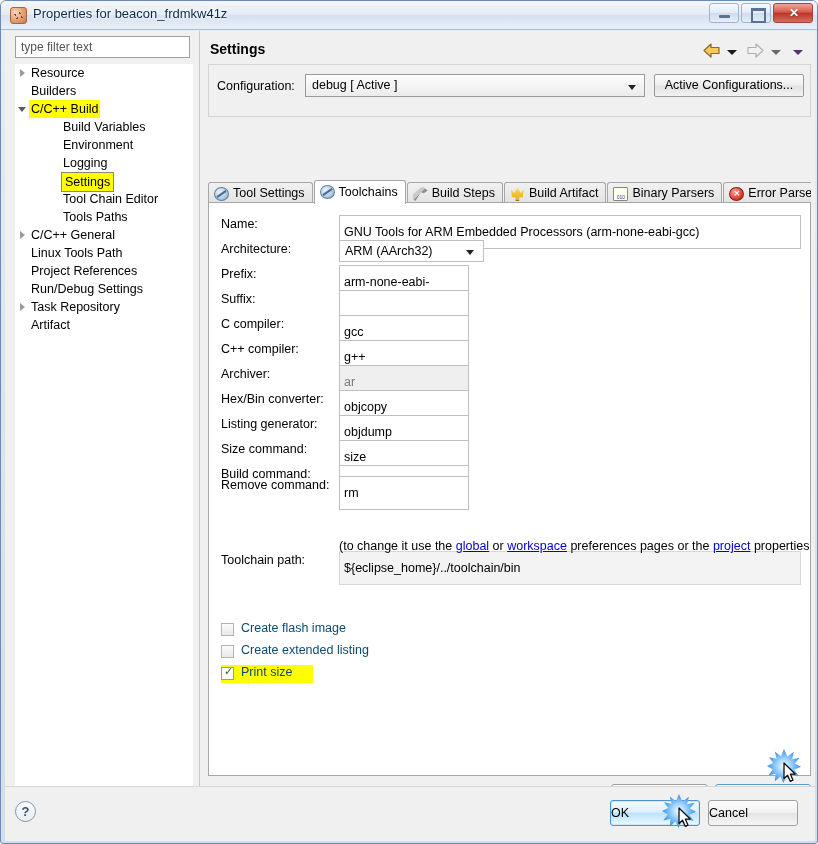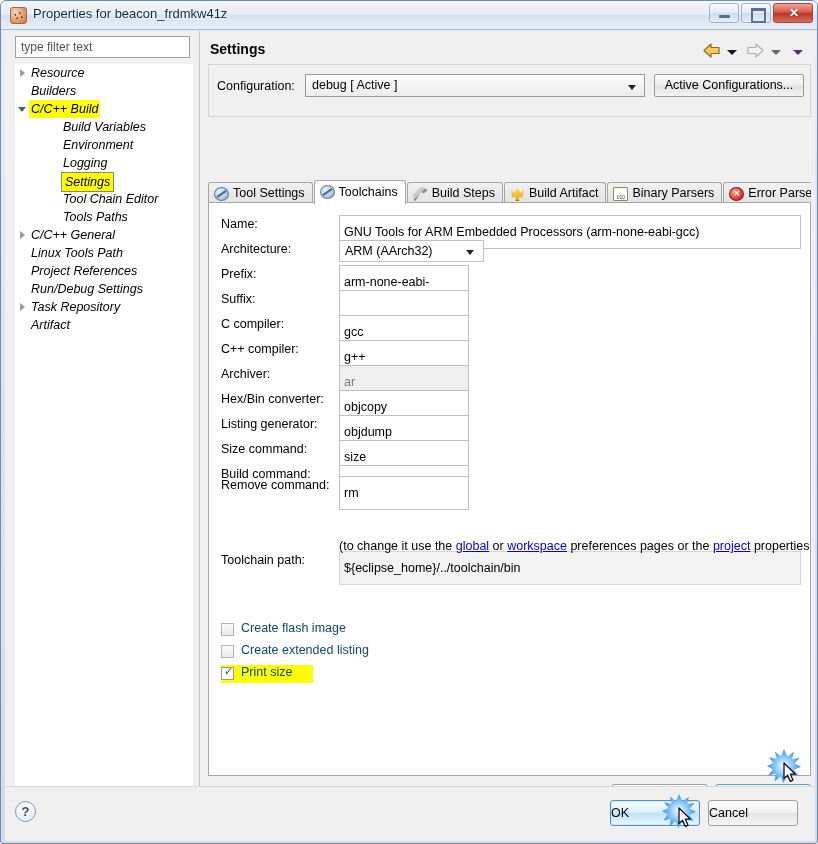--- a/index.html
+++ b/index.html
@@ -110,21 +110,20 @@
     outline: none;
   }
   #filter-input::placeholder { color: #555; opacity: 1; }
 
   #tree {
     position: absolute; left: 10px; top: 33px;
     width: 178px; height: 740px;
     background: #ffffff;
     border: none;
     overflow: hidden;
-    font-style: italic;
   }
   .tree-row {
     position: relative;
     height: 18px;
     line-height: 18px;
     white-space: nowrap;
     font-size: 12.5px;
     color: #000000;
     cursor: default;
   }

